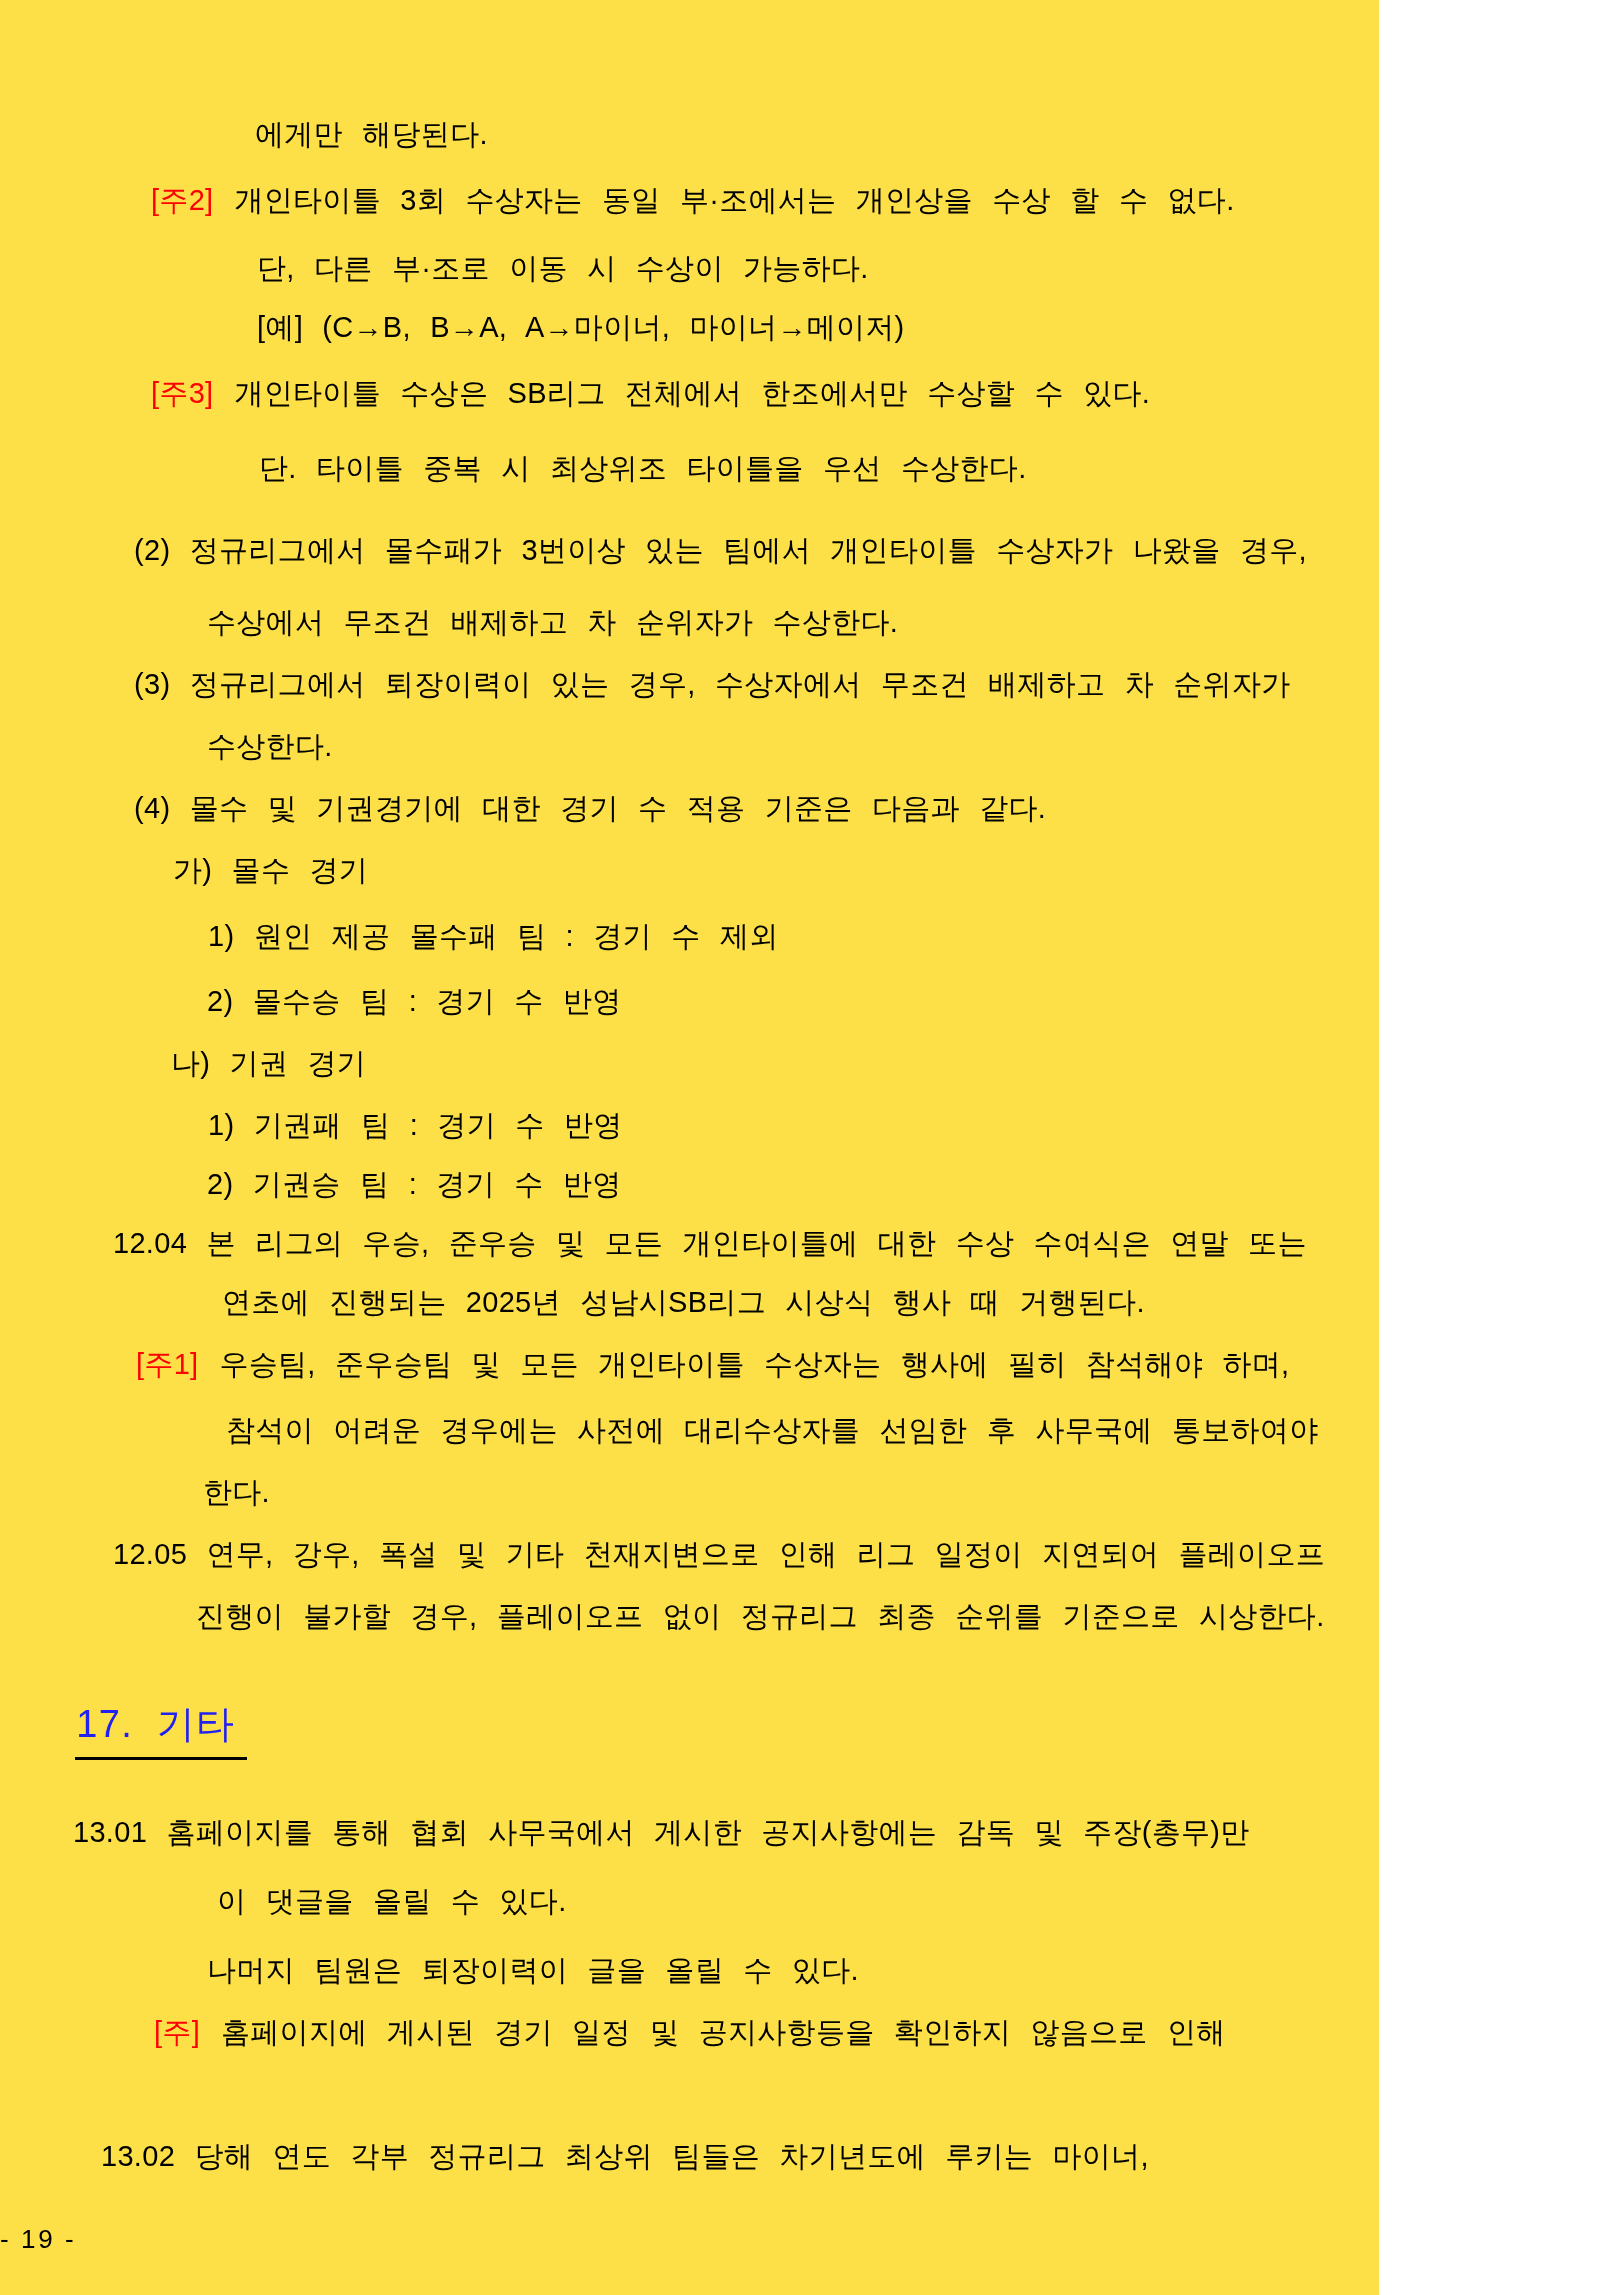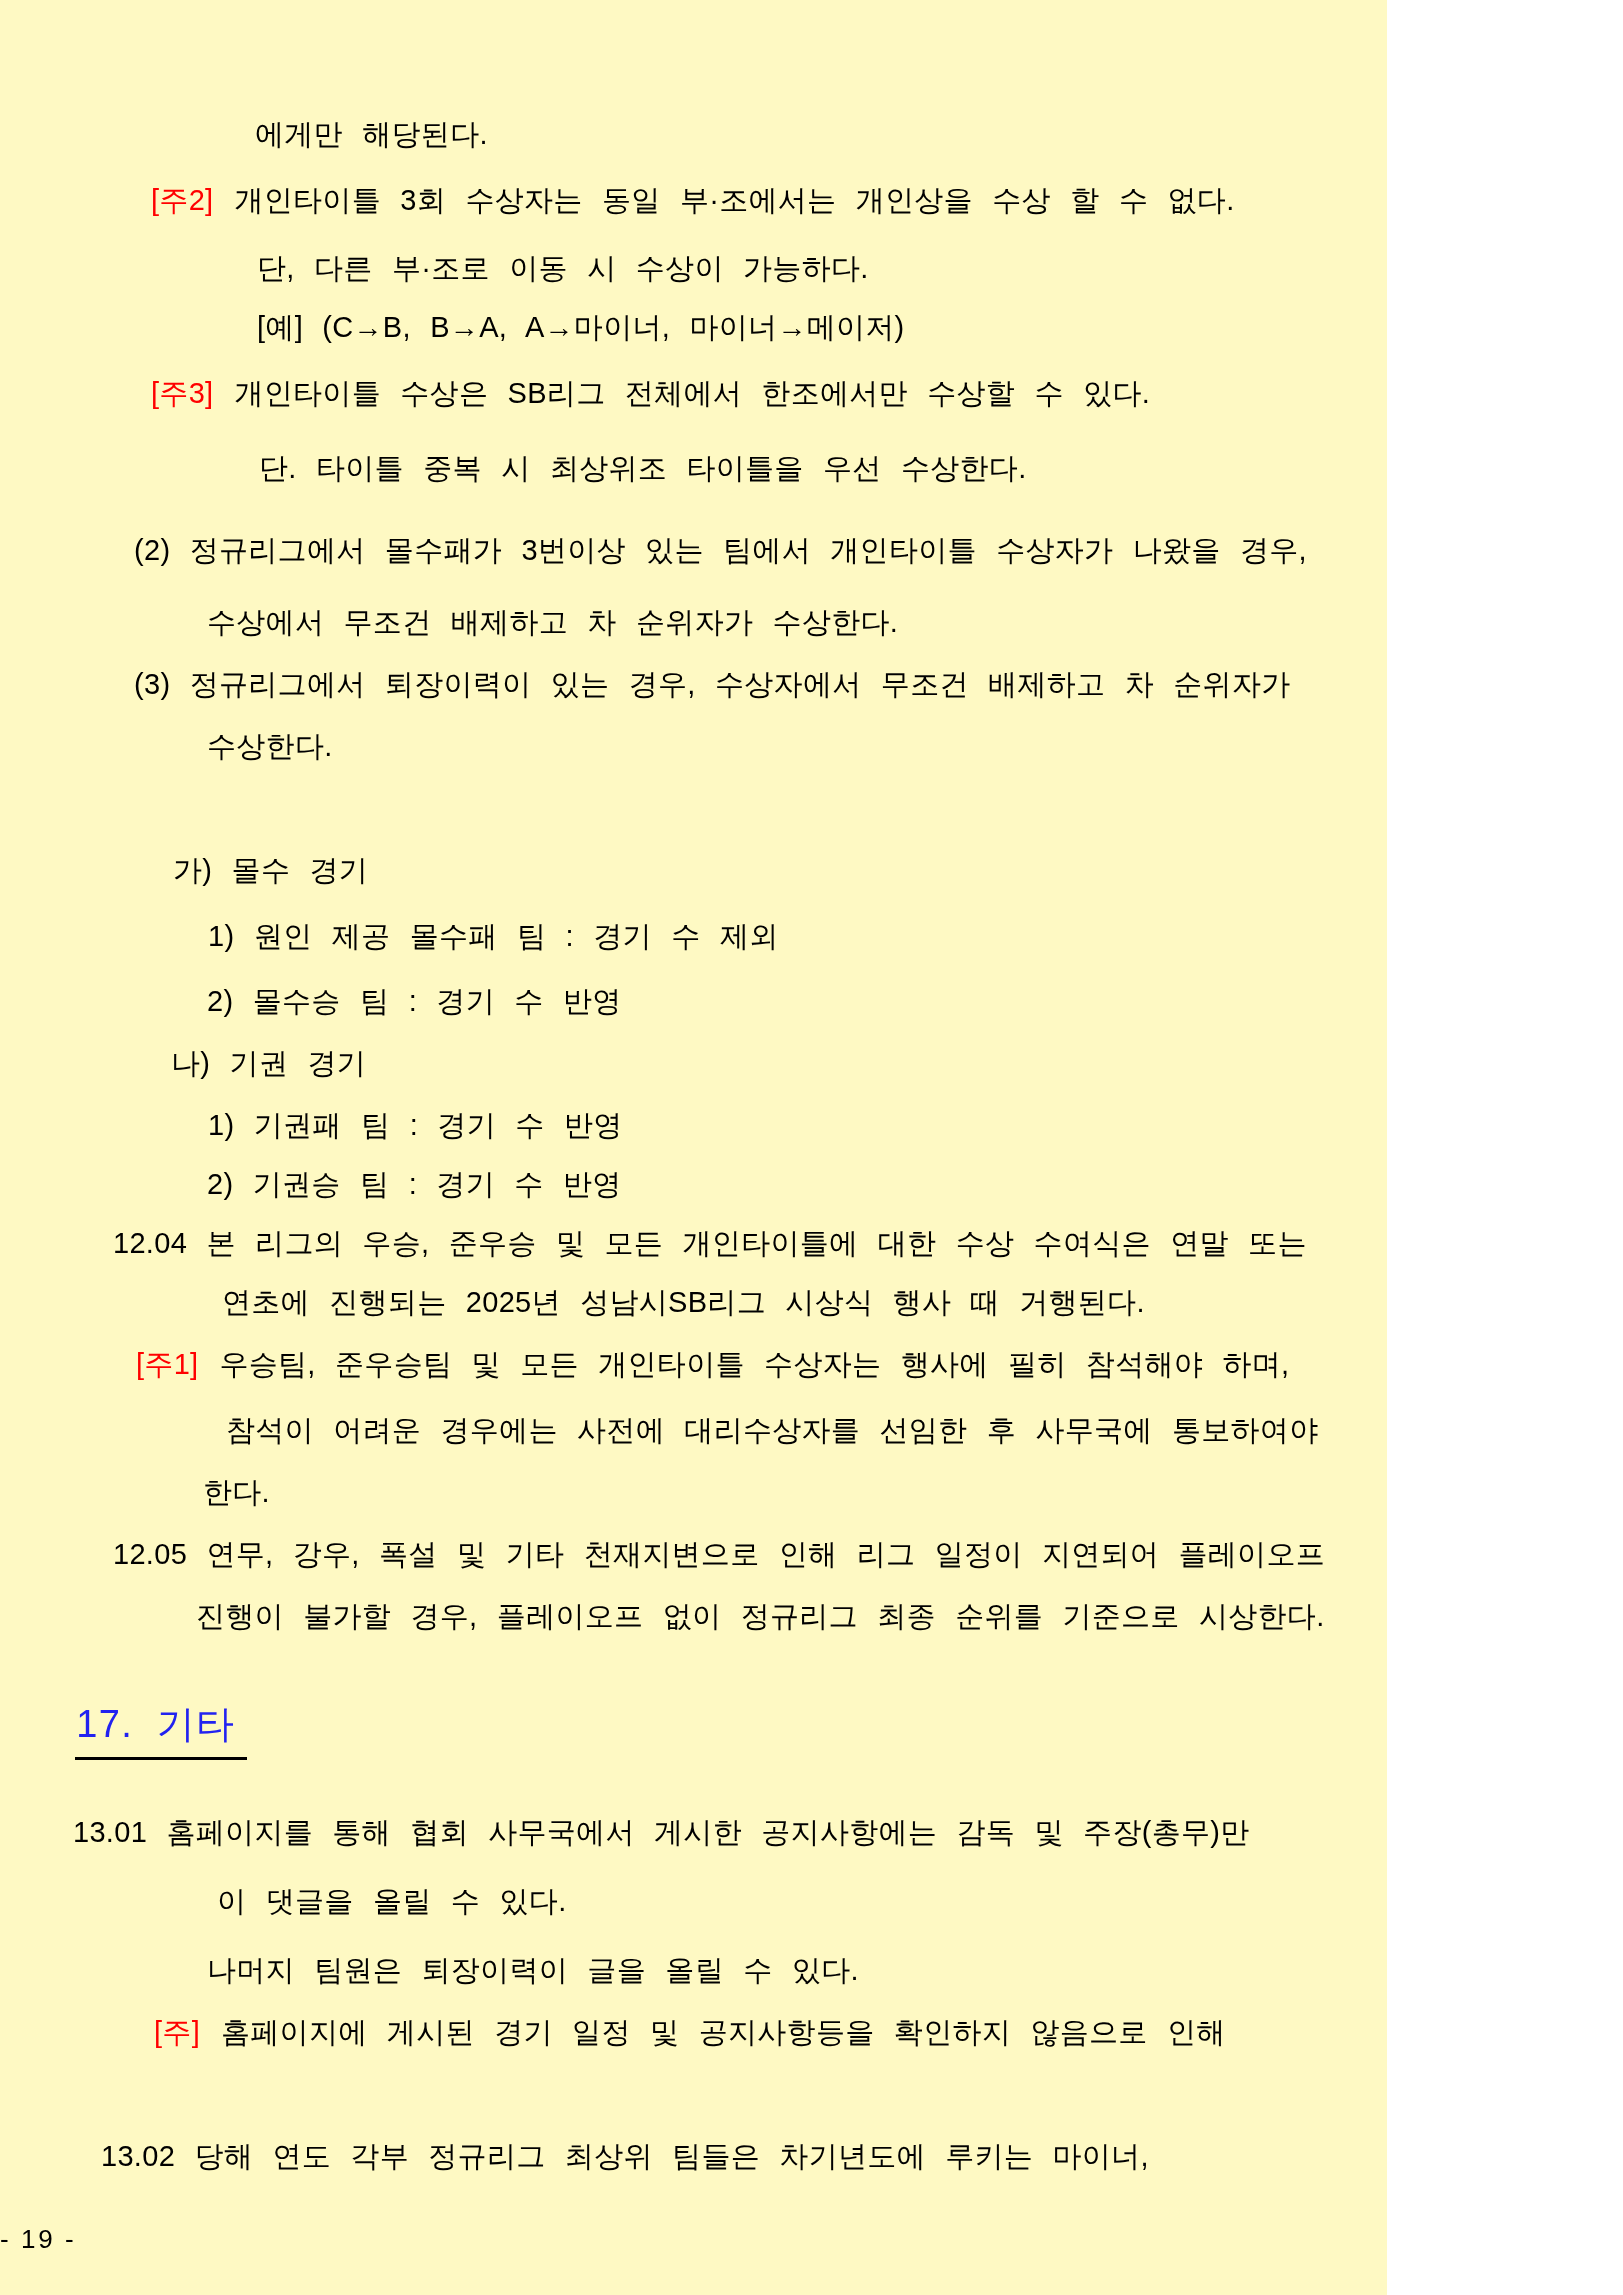--- a/index.html
+++ b/index.html
@@ -1,24 +1,23 @@
 <!DOCTYPE html>
 <html style="font-size:10.5px"><head>
 <meta charset="utf-8">
 <style>
   html, body { margin: 0; padding: 0; background: #ffffff; }
   .page {
     position: relative;
     width: 1379px;
     height: 2295px;
-    background: #fef9c3;
+    background: #fde047;
     font-family: "Liberation Sans", sans-serif;
     color: #000000;
     overflow: hidden;
-    padding-left: 8px;
   }
   .l {
     position: absolute;
     white-space: nowrap;
     font-size: 29px;
     line-height: 34px;
     letter-spacing: 0.3px;
     word-spacing: 11px;
     color: #000000;
   }
@@ -72,20 +71,21 @@
   <div class="l" style="top:451px;left:259px"><span>단. 타이틀 중복 시 최상위조 타이틀을 우선 수상한다.</span></div>
 
   <div class="l" style="top:533px;left:134px"><span>(2) 정규리그에서 몰수패가 3번이상 있는 팀에서 개인타이틀 수상자가 나왔을 경우,</span></div>
 
   <div class="l" style="top:605px;left:207px"><span>수상에서 무조건 배제하고 차 순위자가 수상한다.</span></div>
 
   <div class="l" style="top:667px;left:134px"><span>(3) 정규리그에서 퇴장이력이 있는 경우, 수상자에서 무조건 배제하고 차 순위자가</span></div>
 
   <div class="l" style="top:729px;left:207px"><span>수상한다.</span></div>
 
+  <div class="l" style="top:791px;left:134px"><span>(4) 몰수 및 기권경기에 대한 경기 수 적용 기준은 다음과 같다.</span></div>
 
   <div class="l" style="top:853px;left:173px"><span>가) 몰수 경기</span></div>
 
   <div class="l" style="top:919px;left:208px"><span>1) 원인 제공 몰수패 팀 : 경기 수 제외</span></div>
 
   <div class="l" style="top:984px;left:207px"><span>2) 몰수승 팀 : 경기 수 반영</span></div>
 
   <div class="l" style="top:1046px;left:171px"><span>나) 기권 경기</span></div>
 
   <div class="l" style="top:1108px;left:208px"><span>1) 기권패 팀 : 경기 수 반영</span></div>

